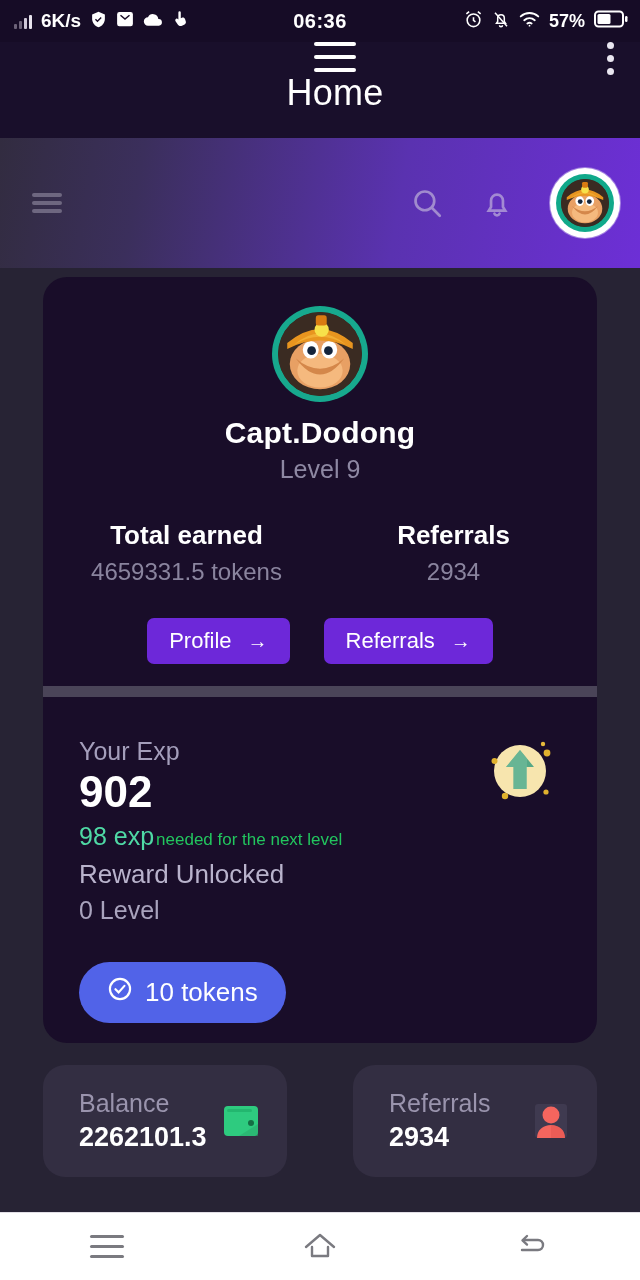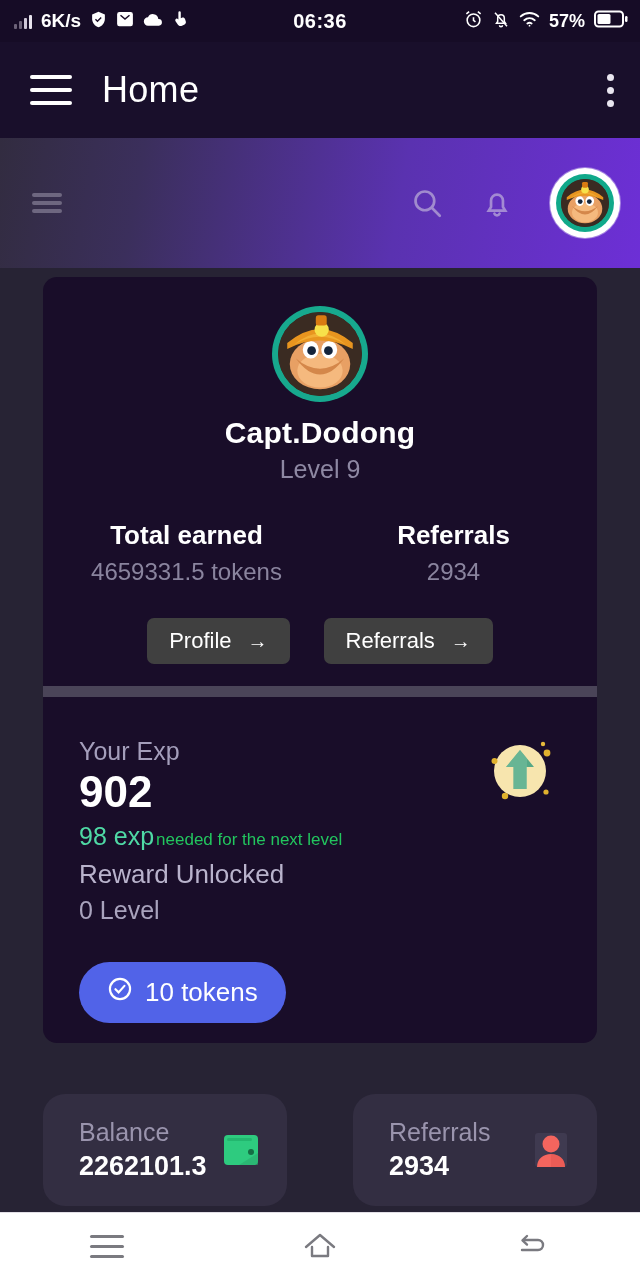--- a/index.html
+++ b/index.html
@@ -26,21 +26,21 @@
   .sig{ display:flex; align-items:flex-end; gap:2px; height:16px; }
   .sig i{ width:3px; background:#6c6278; border-radius:1px; display:block; }
   .sig i:nth-child(1){height:5px}
   .sig i:nth-child(2){height:8px}
   .sig i:nth-child(3){height:11px;background:#cfc8d8}
   .sig i:nth-child(4){height:14px;background:#e8e4ee}
 
   
   .appbar{
     position:absolute; top:42px; left:0; width:640px; height:96px;
-    background:#190f2b; display:flex; align-items:center;
+    background:#190f2b; display:flex; align-items:center;flex-direction:column;
   }
   .hamb{ margin-left:30px; width:42px; height:30px;
     display:flex; flex-direction:column; justify-content:space-between; cursor:pointer;}
   .hamb span{ display:block; height:4px; background:#fff; border-radius:2px; }
   .apptitle{ margin-left:30px; color:#ffffff; font-size:36px; font-weight:400;
     letter-spacing:.3px; }
   .kebab{ position:absolute; right:26px; display:flex; flex-direction:column;
     gap:6px; align-items:center; cursor:pointer;}
   .kebab i{ width:7px; height:7px; border-radius:50%; background:#e9e6f0; display:block;}
 
@@ -66,41 +66,41 @@
     background:#10a98a;display:flex;align-items:center;justify-content:center;
   }
   .monkey{ border-radius:50%; overflow:hidden; background:#3a2b22; }
 
   
   .content{ position:absolute; top:268px; left:0; width:640px; height:944px;
     background:#272334; }
 
   .maincard{
     position:absolute; left:43px; top:9px; width:554px; height:766px;
-    background:#190d29; border-radius:14px; overflow:hidden;
+    background:#190d29; border-radius:24px; overflow:hidden;
   }
   .mc-top{ padding-top:29px; text-align:center; }
   .big-avatar{
     width:96px;height:96px;border-radius:50%;margin:0 auto;
     background:#17a98e; display:flex;align-items:center;justify-content:center;
   }
   .big-avatar .face{
     width:84px;height:84px;border-radius:50%;background:#3a2b22;overflow:hidden;
   }
   .uname{ margin-top:14px; color:#ffffff; font-size:30px; font-weight:700; letter-spacing:.2px;}
   .ulevel{ margin-top:5px; color:#8e88a3; font-size:25px; font-weight:400;}
 
   .stats{ display:flex; margin-top:36px; padding:0 10px; }
   .stat{ flex:1; text-align:center; }
   .stat .lab{ color:#ffffff; font-size:26px; font-weight:700; }
   .stat .val{ margin-top:7px; color:#8a849e; font-size:24px; font-weight:400; }
 
   .btnrow{ display:flex; justify-content:center; gap:34px; margin-top:32px; }
   .pbtn{
-    background:#404040; color:#ffffff; border:none; border-radius:7px;
+    background:#6d28d9; color:#ffffff; border:none; border-radius:7px;
     padding:10px 22px; font-size:22px; font-family:inherit;
     display:flex; align-items:center; gap:16px; cursor:pointer;
   }
   .pbtn .arw{ font-size:20px; line-height:1; }
 
   .divider{ position:absolute; left:0; top:409px; width:554px; height:11px;
     background:#4a4458; }
 
   .expsec{ position:absolute; left:0; top:420px; width:554px; padding:40px 36px 0 36px; }
   .exp-lab{ color:#a49ebb; font-size:25px; }
@@ -113,21 +113,21 @@
   .tokbtn{
     margin-top:37px; background:#5163e8; color:#fff; border:none;
     border-radius:32px; padding:14px 28px; font-size:26px; font-family:inherit;
     display:inline-flex; align-items:center; gap:12px; cursor:pointer;
   }
   .lvlup{
     position:absolute; right:42px; top:459px; width:70px; height:70px;
   }
 
   
-  .smallcards{ position:absolute; left:0; top:826px; width:640px;
+  .smallcards{ position:absolute; left:0; top:797px; width:640px;
     display:flex; gap:66px; padding:0 43px; }
   .scard{
     flex:1; background:#332e42; border-radius:22px; height:112px;
     display:flex; align-items:center; justify-content:space-between;
     padding:0 22px 0 36px;
   }
   .scard .txt .t{ color:#9a94ad; font-size:25px; }
   .scard .txt .v{ color:#ffffff; font-size:27px; font-weight:700; margin-top:4px; }
   .scard .ic{ width:48px; height:48px; }
 

